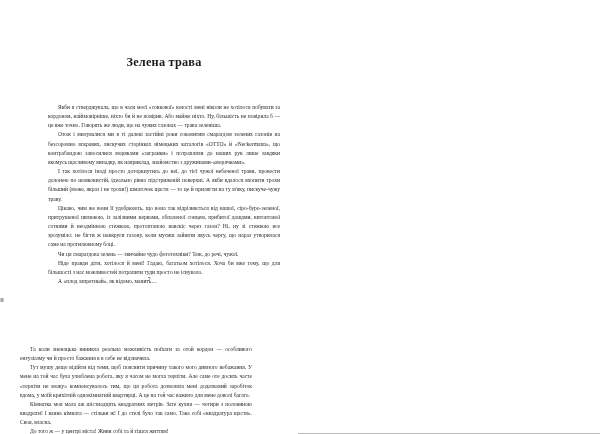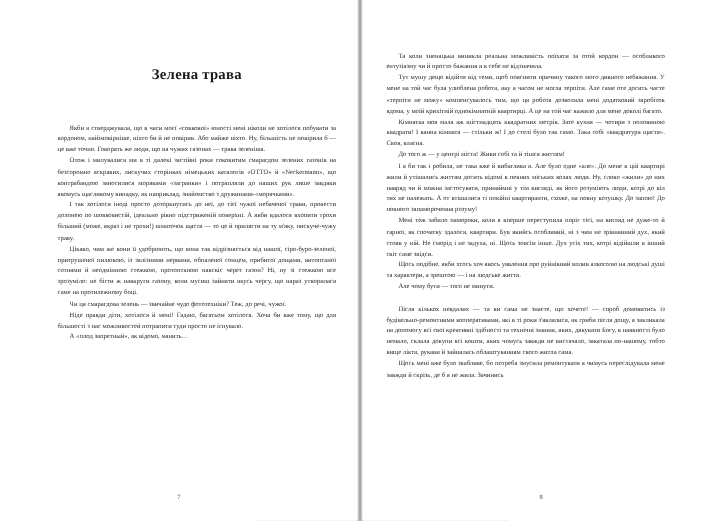--- a/index.html
+++ b/index.html
@@ -14,20 +14,21 @@
     font-family: "Liberation Serif", "DejaVu Serif", serif;
   }
 
   #spread {
     position: relative;
     width: 600px;
     height: 434px;
     background: #ffffff;
     box-sizing: border-box;
     display: flex;
+    flex-direction: column;
     border-bottom: 1px solid #b9b9b9;
   }
 
   .page {
     position: relative;
     height: 434px;
     background: #ffffff;
     box-sizing: border-box;
     flex: 0 0 298px;
     width: 298px;

